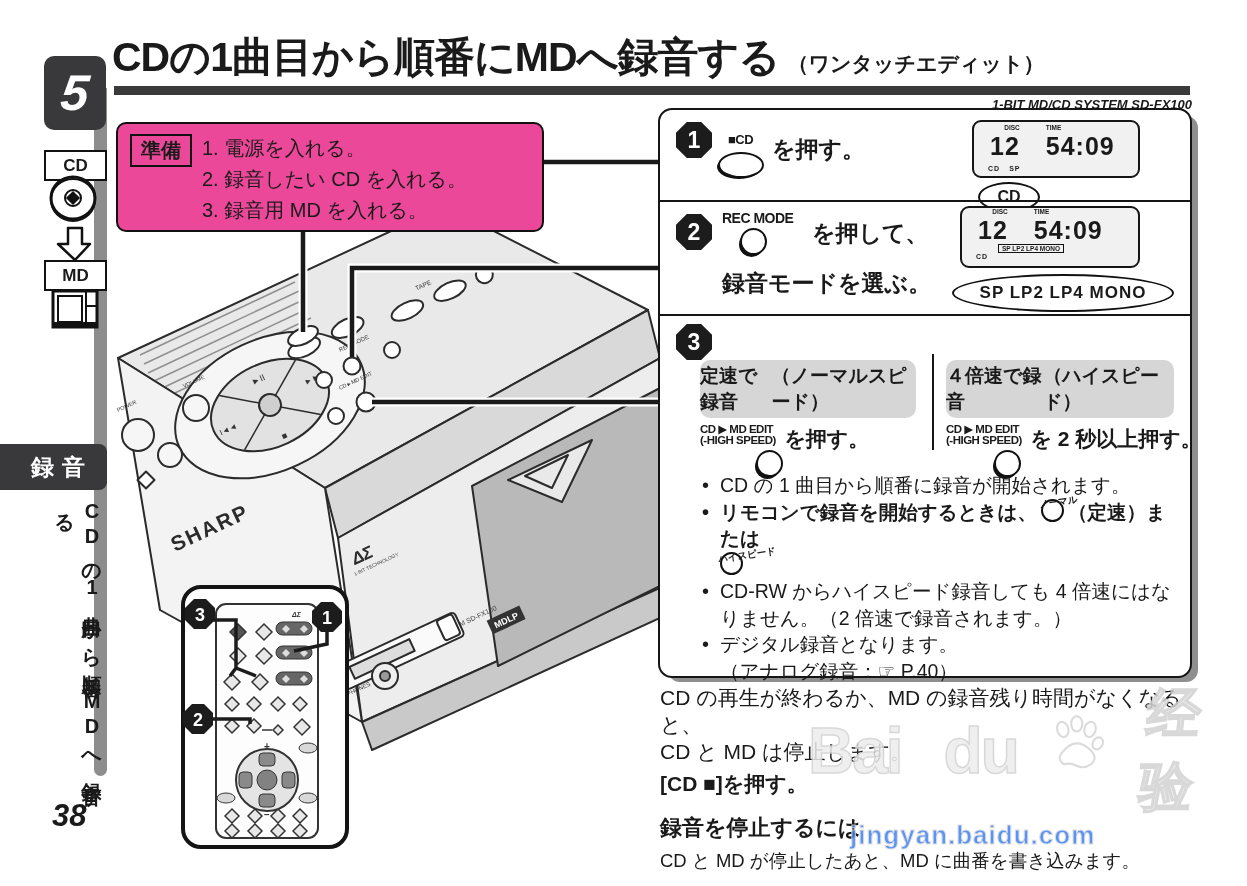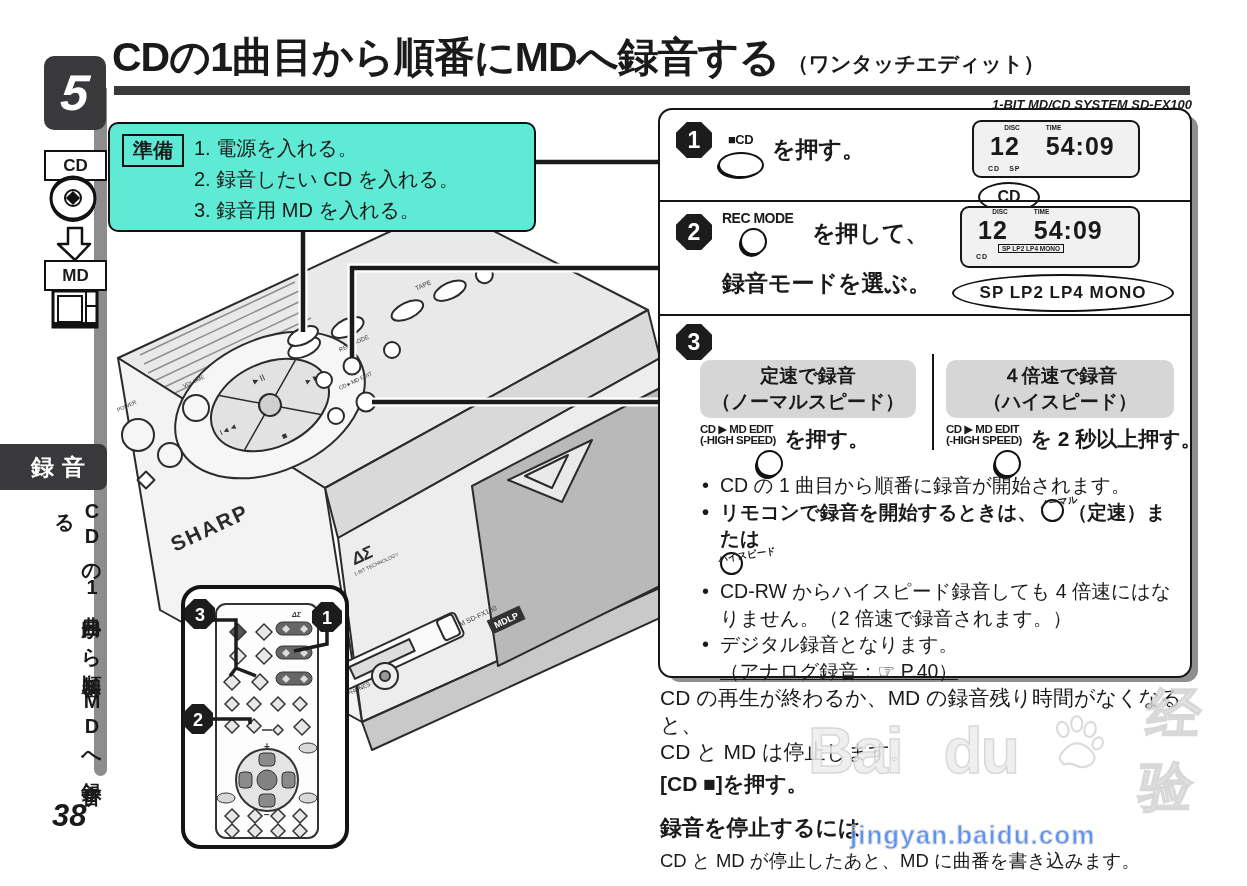--- a/index.html
+++ b/index.html
@@ -22,21 +22,21 @@
   #page-num{left:52px;top:798px;font-size:31px;font-weight:bold;font-style:italic;}
 
   
   #title-row{left:112px;top:30px;width:1080px;display:flex;align-items:baseline;white-space:nowrap;}
   #title-row h1{margin:0;font-size:41px;font-weight:900;letter-spacing:-1px;}
   #title-suffix{font-size:21px;font-weight:bold;margin-left:8px;}
   #title-rule{left:114px;top:86px;width:1076px;height:9px;background:#3a3a3a;}
   #model-line{left:840px;top:97px;width:352px;text-align:right;font-size:13px;font-weight:bold;font-style:italic;}
 
   
-  #prep{left:108px;top:122px;width:424px;height:106px;background:#5eead4;border:2.5px solid #111;
+  #prep{left:116px;top:122px;width:424px;height:106px;background:#ec4899;border:2.5px solid #111;
     border-radius:10px;z-index:2;}
   #prep-label{position:absolute;left:12px;top:10px;border:2px solid #111;padding:1px 9px;
     font-size:20px;font-weight:bold;}
   #prep ol{position:absolute;left:84px;top:9px;margin:0;padding:0;list-style:none;font-size:20px;line-height:31px;white-space:nowrap;}
 
   
   #panel{left:658px;top:108px;width:530px;height:566px;background:#fff;border:2.5px solid #151515;
     border-radius:14px;box-shadow:8px 6px 0 -2px #8f8f8f;z-index:2;}
   .pdiv{position:absolute;left:0;right:0;border-top:2px solid #151515;}
   .nbadge{position:absolute;width:36px;height:36px;background:#1c1c1c;color:#fff;
@@ -52,30 +52,30 @@
   .lcd .digits{position:absolute;left:16px;top:10px;font-size:25px;font-weight:bold;letter-spacing:1px;white-space:nowrap;}
   .dgroup{position:relative;display:inline-block;margin-right:26px;}
   .dgroup:last-child{margin-right:0;}
   .dtag{position:absolute;top:-8px;right:0;font-size:6.5px;font-weight:bold;font-style:normal;letter-spacing:0;}
   .lcd-ind{position:absolute;left:14px;bottom:4px;font-size:7px;font-weight:bold;letter-spacing:1px;}
   .lcd-ind span{margin-right:9px;}
   .mode-chip{position:absolute;left:36px;top:36px;border:1px solid #111;font-size:6.5px;font-weight:bold;
     padding:0 3px;letter-spacing:0;}
   .oval-callout{position:absolute;border:2px solid #111;border-radius:50%;background:#fff;
     display:flex;align-items:center;justify-content:center;font-weight:bold;}
-  .gray-opt{position:absolute;background:#d6d6d6;border-radius:10px;display:flex;flex-direction:column;
+  .gray-opt{position:absolute;background:#d6d6d6;border-radius:10px;display:flex;flex-direction:row;
     align-items:center;justify-content:center;font-size:19px;font-weight:bold;line-height:26px;font-family:Liberation Serif, serif;}
   .edit-tag{font-size:11.5px;font-weight:bold;line-height:11px;display:inline-block;vertical-align:2px;
     letter-spacing:-0.5px;margin-right:4px;}
   .act-txt{font-size:21px;font-weight:bold;white-space:nowrap;}
   #vdiv3{position:absolute;left:272px;top:244px;height:96px;border-left:2px solid #151515;}
   #bullets{position:absolute;left:42px;top:362px;right:10px;font-size:19.5px;line-height:26.5px;}
   #bullets .b{position:relative;padding-left:18px;}
   #bullets .b::before{content:"•";position:absolute;left:0;top:0;font-size:20px;}
-  #bullets .cont{padding-left:18px;text-decoration:underline;}
+  #bullets .cont{padding-left:18px;}
   .bold{font-weight:bold;}
   .rc{display:inline-block;width:19px;height:19px;border:2px solid #111;border-radius:50%;
     position:relative;vertical-align:-3px;margin:0 4px;}
   .rc-l{position:absolute;top:-12px;left:-4px;font-size:9.5px;font-weight:bold;font-style:normal;
     white-space:nowrap;transform:rotate(-8deg);}
 
   
   #footer{left:660px;top:684px;width:560px;font-size:21px;line-height:27px;z-index:2;}
   #stop-title{font-size:22px;font-weight:bold;margin-top:17px;}
   #stop-action{font-size:21px;font-weight:bold;margin-top:5px;}

